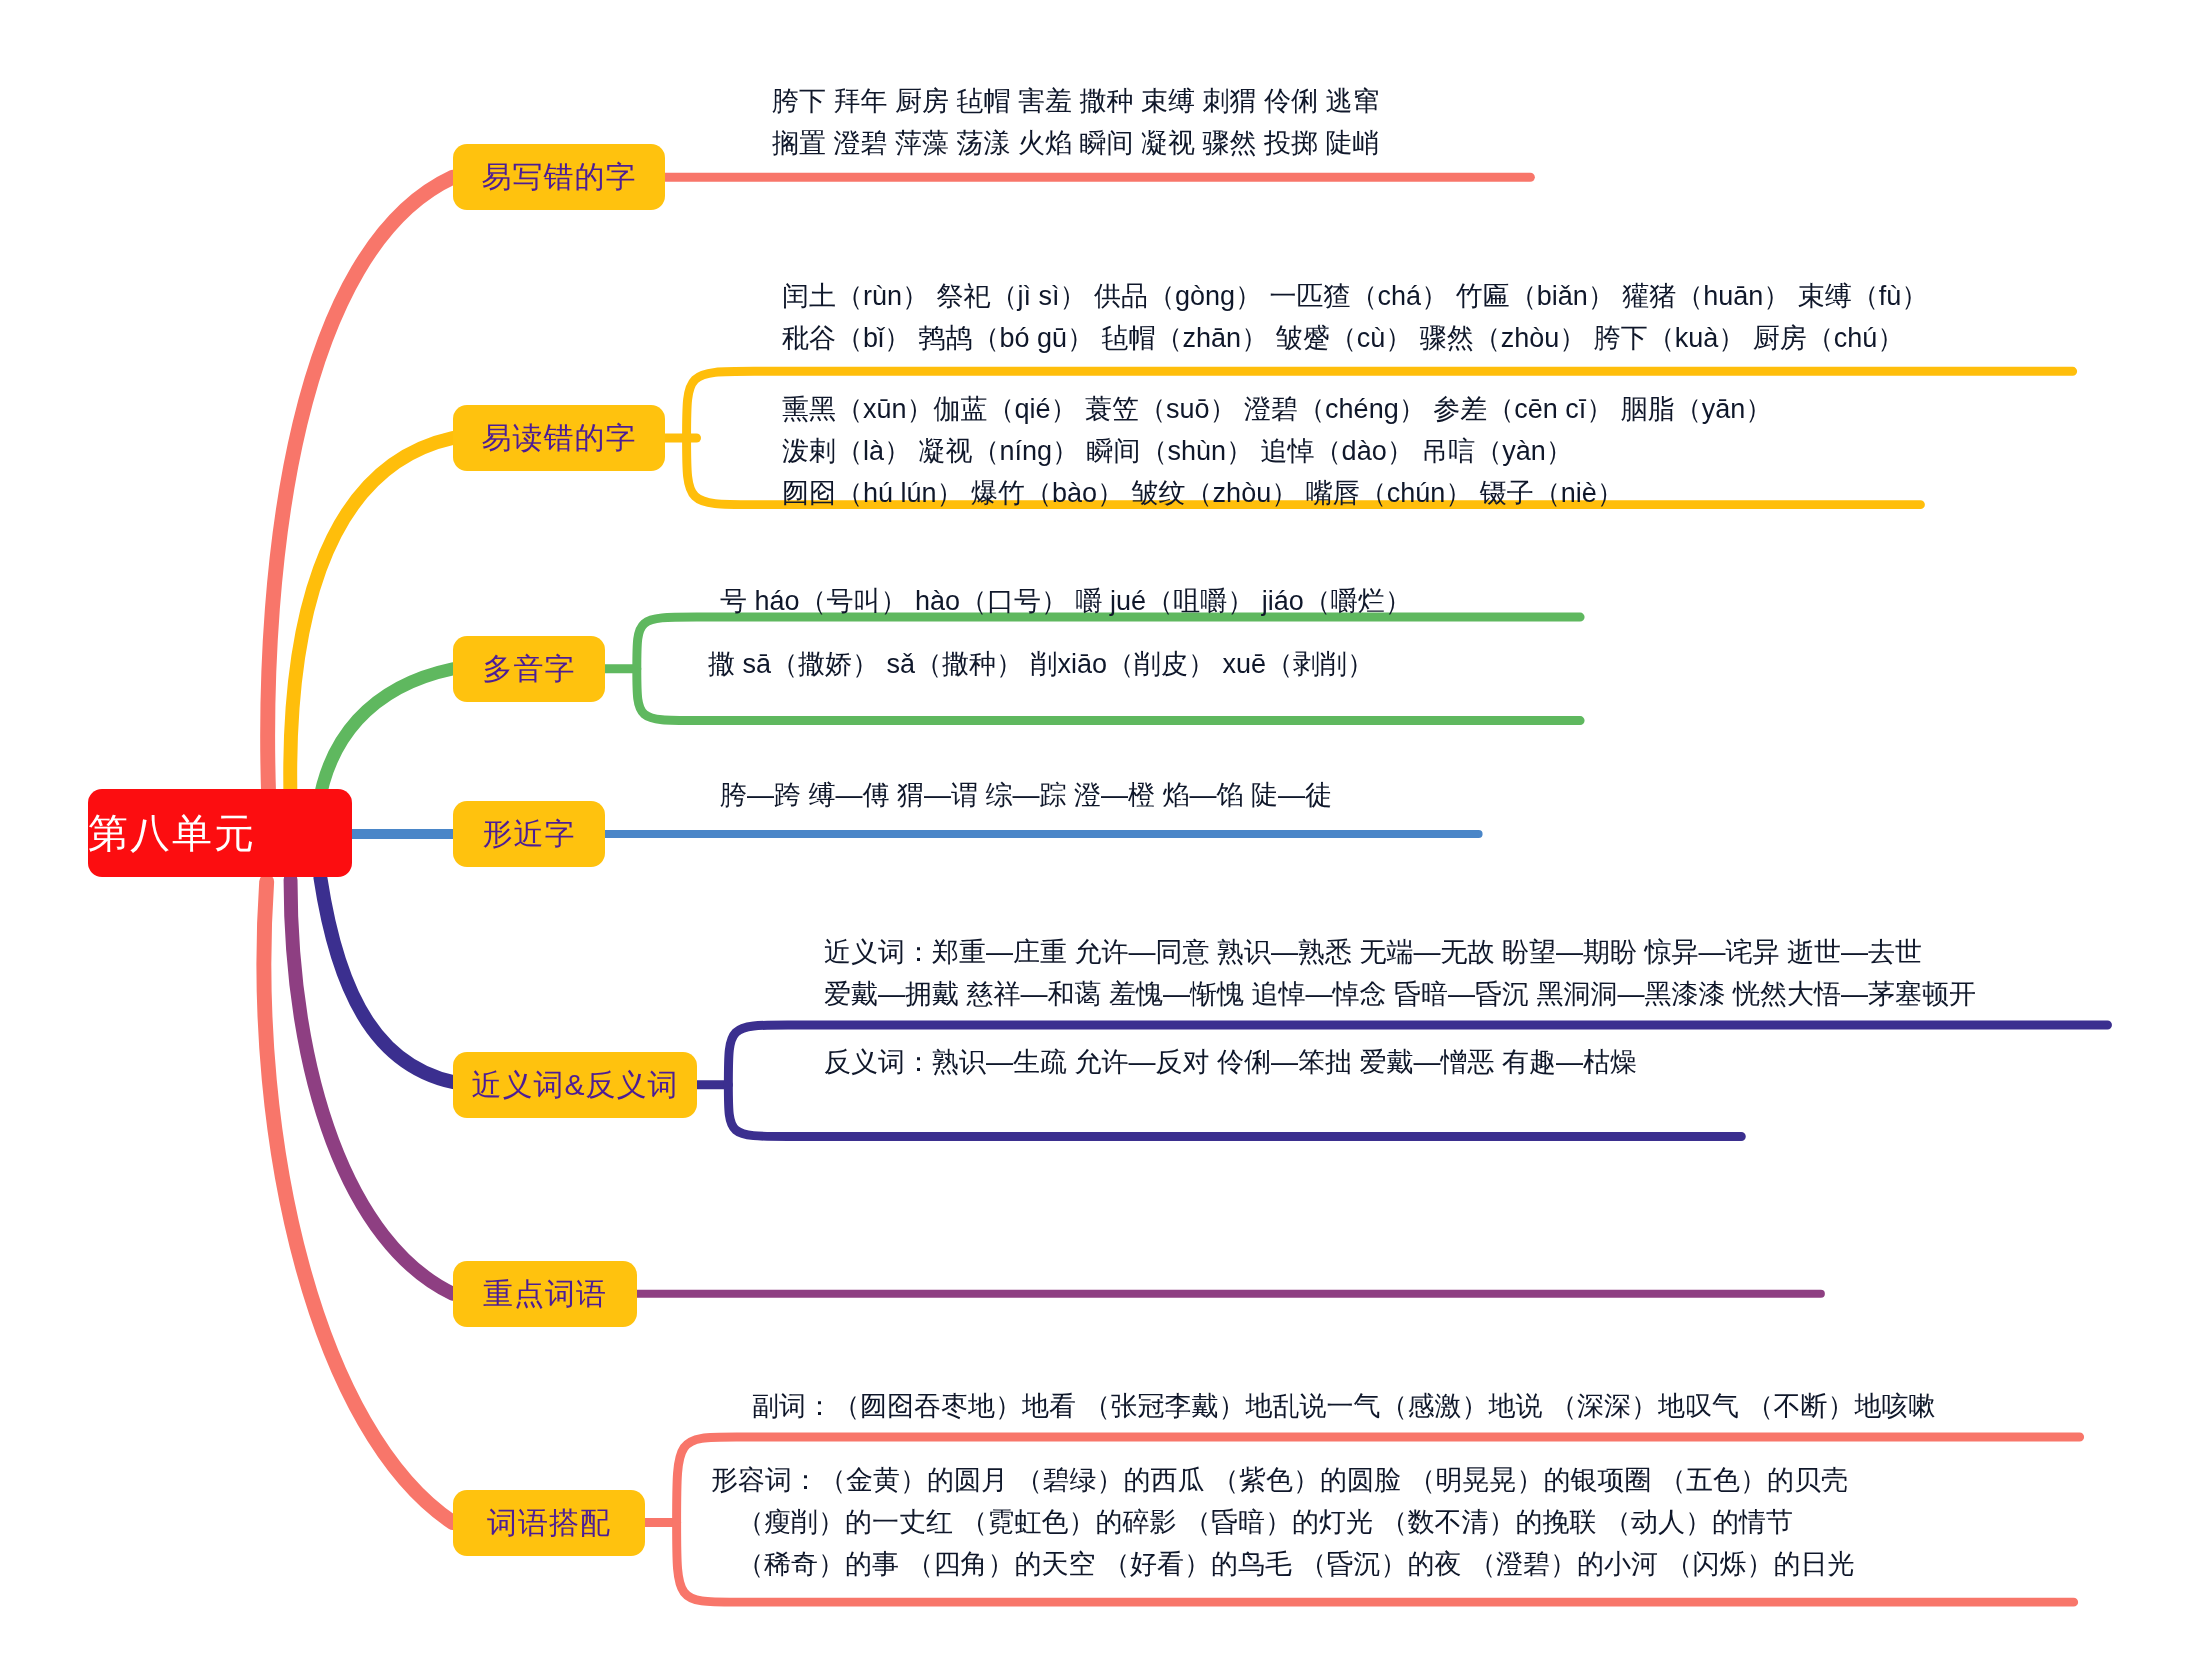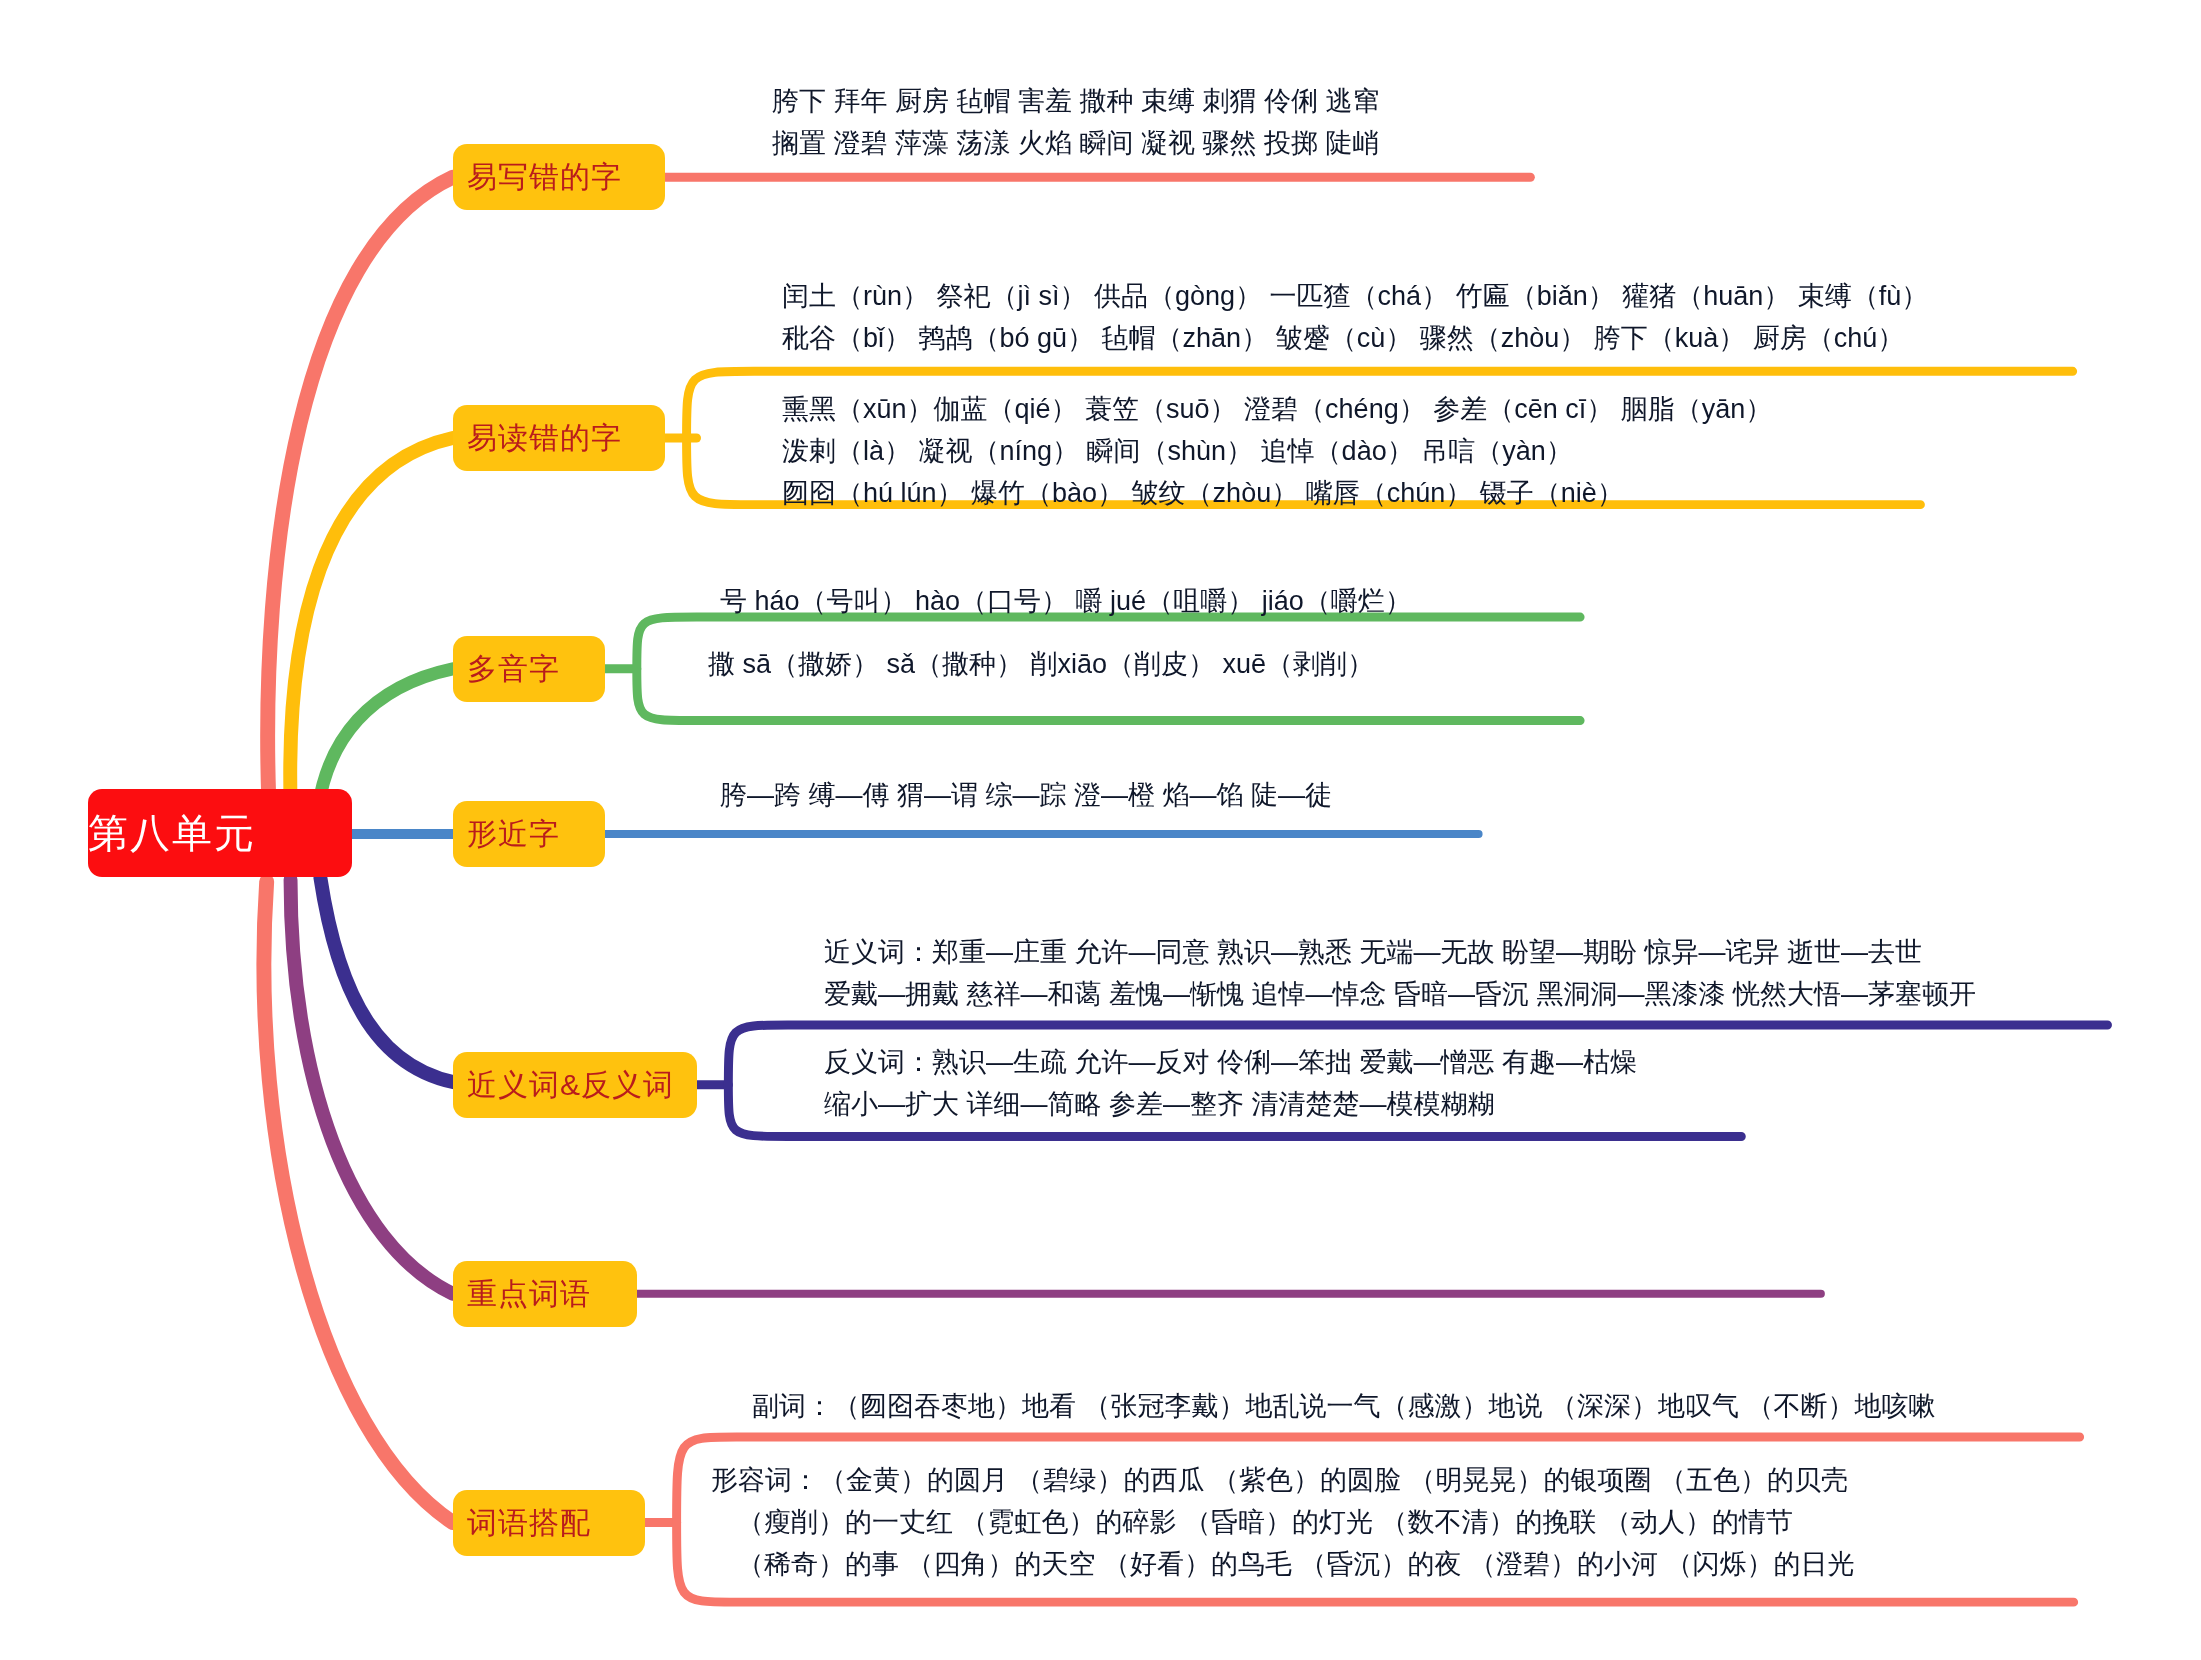--- a/index.html
+++ b/index.html
@@ -44,22 +44,22 @@
     z-index: 5;
   }
 
   
   .branch-node {
     position: absolute;
     background: #ffc20e;
     border-radius: 14px;
     display: flex;
     align-items: center;
-    justify-content: flex-start;
-    color: #b91c1c;
+    justify-content: center;
+    color: #4c1d95;
     font-size: 30px;
     letter-spacing: 1px;
     height: 66px;
     z-index: 5;
     box-sizing: border-box;
     padding: 0 14px;
   }
 
   
   .leaf {
@@ -174,21 +174,20 @@
     <span class="row">胯—跨  缚—傅  猬—谓  综—踪  澄—橙  焰—馅  陡—徒</span>
   </div>
 
   <div class="leaf" style="left:824px; top:931px;">
     <span class="row">近义词：郑重—庄重  允许—同意  熟识—熟悉  无端—无故  盼望—期盼  惊异—诧异  逝世—去世</span>
     <span class="row">爱戴—拥戴  慈祥—和蔼  羞愧—惭愧  追悼—悼念  昏暗—昏沉  黑洞洞—黑漆漆  恍然大悟—茅塞顿开</span>
   </div>
 
   <div class="leaf" style="left:824px; top:1041px;">
     <span class="row">反义词：熟识—生疏  允许—反对  伶俐—笨拙  爱戴—憎恶  有趣—枯燥</span>
-    <span class="row">缩小—扩大  详细—简略  参差—整齐  清清楚楚—模模糊糊</span>
   </div>
 
 
   <div class="leaf" style="left:752px; top:1385px;">
     <span class="row">副词：（囫囵吞枣地）地看   （张冠李戴）地乱说一气（感激）地说   （深深）地叹气  （不断）地咳嗽</span>
   </div>
 
   <div class="leaf" style="left:711px; top:1459px;">
     <span class="row">形容词：（金黄）的圆月  （碧绿）的西瓜   （紫色）的圆脸   （明晃晃）的银项圈   （五色）的贝壳</span>
     <span class="row indent-1">（瘦削）的一丈红   （霓虹色）的碎影 （昏暗）的灯光   （数不清）的挽联  （动人）的情节</span>

